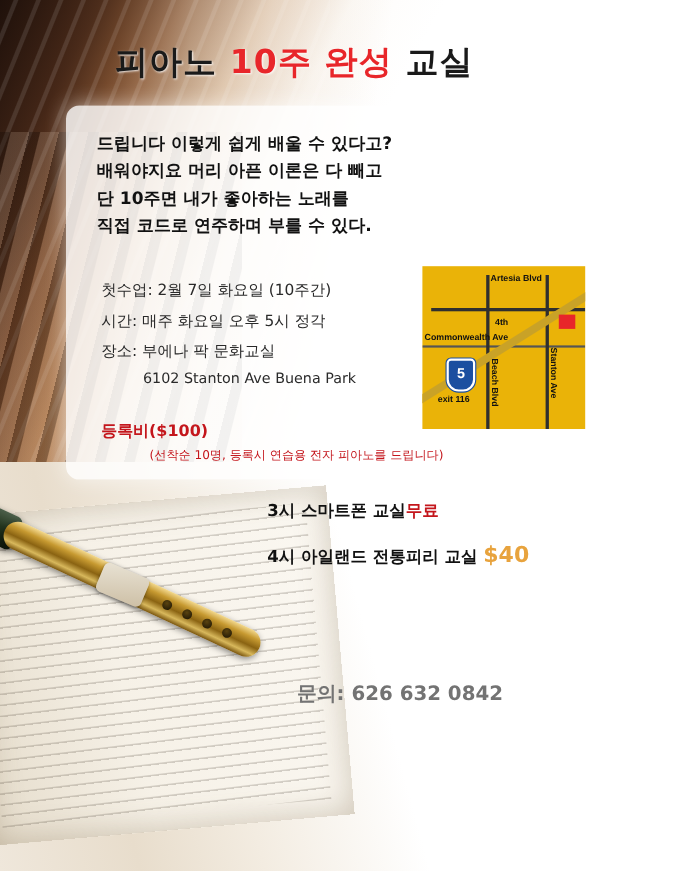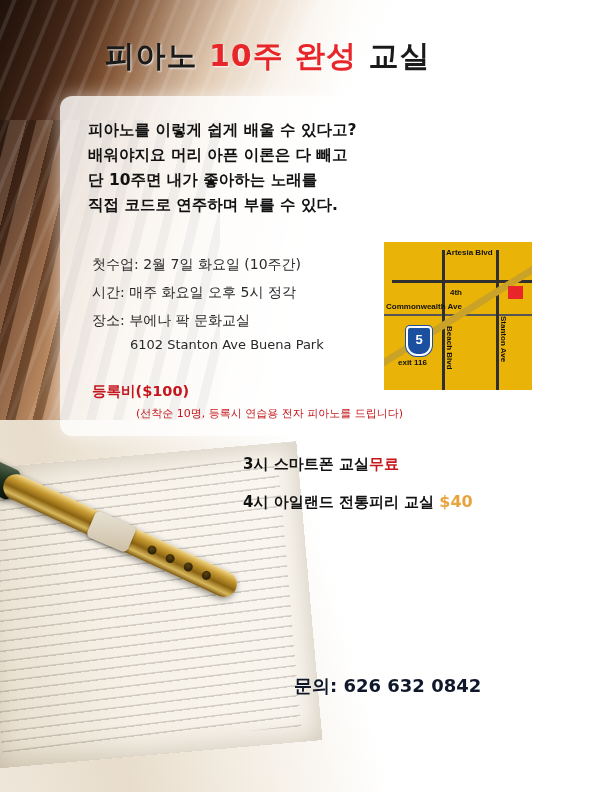--- a/index.html
+++ b/index.html
@@ -261,47 +261,46 @@
   }
   .course1 .free { color: #c4161c; }
   .course2 {
     position: absolute;
     left: 243px; top: 492px;
     font-family: "DejaVu Sans", sans-serif;
     font-size: 15px;
     font-weight: bold;
     color: #111;
   }
-  .course2 .price { color: #e8a33d; font-size: 16px; }
+  .course2 .price { color: #e8a33d; font-size: 20px; }
 
   .para {
     position: absolute;
     left: 270px; top: 528px;
     width: 316px;
     font-family: "DejaVu Sans", sans-serif;
     font-size: 12px;
     line-height: 21px;
     color: #1a1a1a;
   }
   .para .note {
     display: block;
     margin-top: 6px;
     font-size: 11px;
     color: #c4161c;
   }
 
   .contact {
     position: absolute;
-    left: 270px; top: 671px;
+    left: 270px; top: 616px;
     font-family: "DejaVu Sans", sans-serif;
     font-size: 18px;
     font-weight: bold;
-    color: #0f172a;
+    color: #737373;
     line-height: 30px;
-    margin-left: 24px;
   }
 </style>
 </head>
 <body>
 
 <div id="poster">
 
   <div class="photo-top"></div>
   <div class="keys"></div>
   <div class="keys2"></div>
@@ -318,21 +317,21 @@
     <div class="hole" style="left:218px"></div>
   </div>
 
   <div class="title-bar">
     <span class="t">피아노 </span><span class="t accent">10주 완성</span><span class="t"> 교실</span>
   </div>
 
   <div class="panel"></div>
 
   <div class="headline">
-    <div>피아노를 이렇게 쉽게 배울 수 있다고?</div>
+    <div>드립니다 이렇게 쉽게 배울 수 있다고?</div>
     <div>배워야지요 머리 아픈 이론은 다 빼고</div>
     <div>단 10주면 내가 좋아하는 노래를</div>
     <div>직접 코드로 연주하며 부를 수 있다.</div>
   </div>
 
   <div class="details">
     <div>첫수업: 2월 7일 화요일 (10주간)</div>
     <div>시간: 매주 화요일 오후 5시 정각</div>
     <div>장소: 부에나 팍 문화교실</div>
     <div class="addr">6102 Stanton Ave Buena Park</div>

